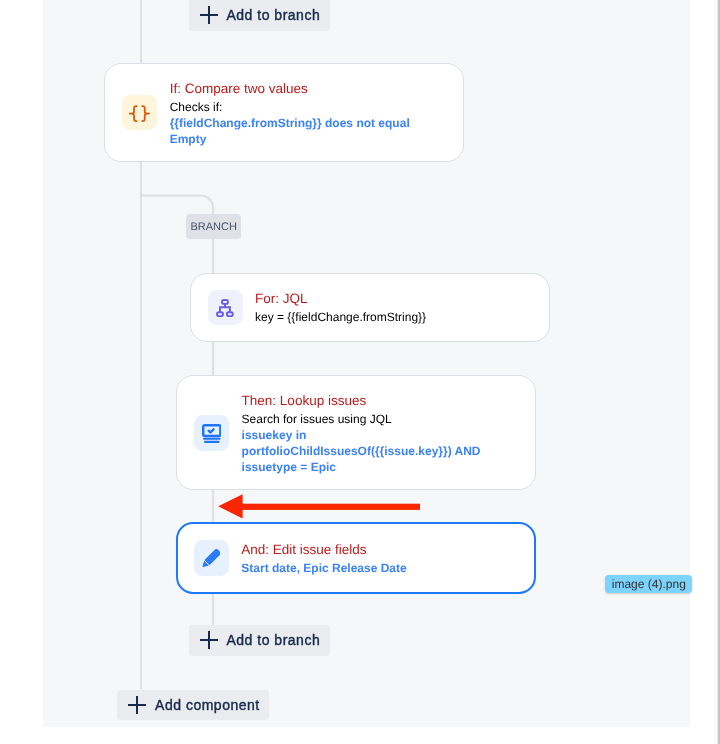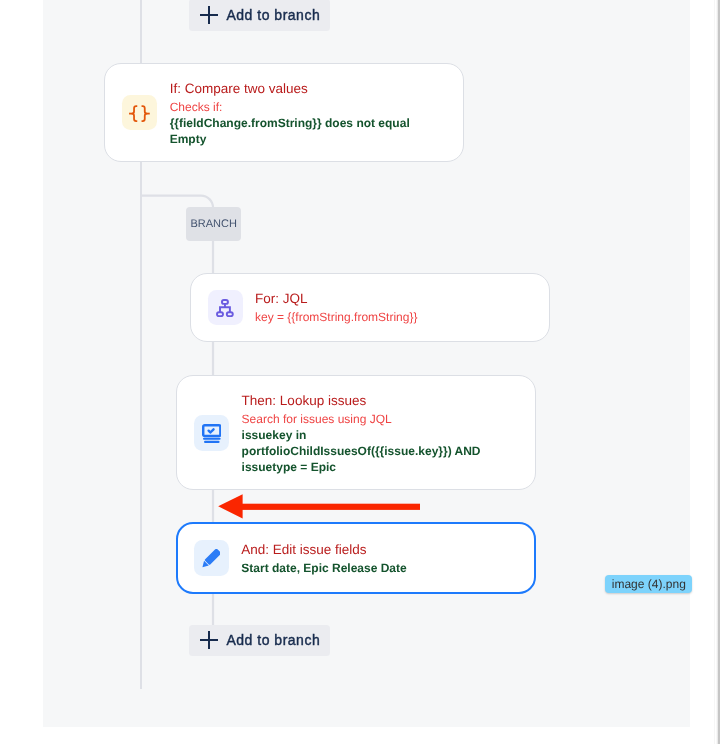--- a/index.html
+++ b/index.html
@@ -25,22 +25,22 @@
     display:flex; align-items:center;
   }
   .card.selected { border:2px solid #1d7afc; }
   .card-icon {
     width:35px; height:35.4px; border-radius:8.5px;
     display:flex; align-items:center; justify-content:center;
     flex:0 0 auto;
   }
   .card-text { display:flex; flex-direction:column; position:relative; top:0.75px; }
   .card-title { font-size:13.5px; color:#b91c1c; line-height:15px; margin-bottom:3px; }
-  .card-sub { font-size:12px; color:#ef4444; line-height:16px; }
-  .card-bold { font-size:12px; color:#14532d; line-height:16px; font-weight:bold; }
+  .card-sub { font-size:12px; color:#000000; line-height:16px; }
+  .card-bold { font-size:12px; color:#3b82f6; line-height:16px; font-weight:bold; }
 
   .pill-btn {
     position:absolute; background:#ebecf0; border:0; border-radius:3.5px;
     display:flex; align-items:center; gap:9px;
     color:#172b4d; font-family:"Liberation Sans", sans-serif;
     font-size:14px; font-weight:normal; padding:0 11px; cursor:pointer;
     white-space:nowrap; -webkit-text-stroke:0.42px #172b4d; letter-spacing:0.5px;
   }
   .branch-pill {
     position:absolute; background:#dfe1e6; border-radius:4px;
@@ -88,39 +88,39 @@
         </g>
       </svg>
     </div>
     <div class="card-text" style="margin-left:12.5px; top:1.0px;">
       <div class="card-title">If: Compare two values</div>
       <div class="card-sub">Checks if:</div>
       <div class="card-bold" style="width:248px;">{{fieldChange.fromString}} does not equal Empty</div>
     </div>
   </div>
 
-  <div class="branch-pill" style="left:143.3px; top:207px; width:54.7px; height:34px;">
+  <div class="branch-pill" style="left:143.3px; top:214px; width:54.7px; height:25px;">
     <span>BRANCH</span>
   </div>
 
   <div class="card" style="left:147px; top:273.2px; width:360.3px; height:69.1px; padding-left:16.5px;">
     <div class="card-icon" style="background:#f0f0fe;">
       <svg width="17.8" height="18.2" viewBox="0 0 17.8 18.2" fill="none" aria-hidden="true">
         <g stroke="#6b5ce0" stroke-width="1.95">
           <rect x="5.95" y="1.0" width="6.0" height="3.9" rx="1.95"></rect>
           <rect x="1.0" y="13.3" width="6.0" height="3.9" rx="1.95"></rect>
           <rect x="10.8" y="13.3" width="6.0" height="3.9" rx="1.95"></rect>
           <path d="M8.95 4.9v3.3" stroke-linecap="butt"></path>
           <path d="M4.0 13.3V8.2h9.9v5.1" stroke-linejoin="miter" stroke-linecap="butt"></path>
         </g>
       </svg>
     </div>
     <div class="card-text" style="margin-left:12.5px;">
       <div class="card-title">For: JQL</div>
-      <div class="card-sub">key = {{fromString.fromString}}</div>
+      <div class="card-sub">key = {{fieldChange.fromString}}</div>
     </div>
   </div>
 
   <div class="card selected" style="left:132.8px; top:521.8px; width:360.6px; height:72.4px; padding-left:16px;">
     <div class="card-icon" style="background:#e7f1fd;">
       <svg width="18.6" height="18.6" viewBox="0 0 18 18" aria-hidden="true" style="position:relative;top:0.7px;left:-0.3px;">
         <path d="M12.55 0.55a1.9 1.9 0 0 1 2.7 0l2.2 2.2a1.9 1.9 0 0 1 0 2.7L8.0 14.9a1.0 1.0 0 0 1-1.42 0l-3.5-3.5a1.0 1.0 0 0 1 0-1.42z" fill="#2b7cf6"></path>
         <path d="M2.0 11.35 6.62 16.0 0.45 17.55z" fill="#2b7cf6"></path>
       </svg>
     </div>
@@ -144,20 +144,24 @@
       <div class="card-sub">Search for issues using JQL</div>
       <div class="card-bold" style="width:245px;">issuekey in portfolioChildIssuesOf({{issue.key}}) AND issuetype = Epic</div>
     </div>
   </div>
 
   <button class="pill-btn" style="left:145.5px; top:624.8px; width:141.3px; height:31.4px;">
     <span class="plus"></span>
     <span>Add to branch</span>
   </button>
 
+  <button class="pill-btn" style="left:74.1px; top:690.1px; width:151.7px; height:29.6px;">
+    <span class="plus"></span>
+    <span>Add component</span>
+  </button>
 
   <svg class="arrow" style="left:174.6px; top:494.3px;" width="202" height="25" viewBox="0 0 202 25">
     <path d="M0.2 12.3 L24.6 0.3 L24.6 24.6 Z" fill="#fa2600"></path>
     <rect x="23.4" y="9.7" width="178.6" height="6.2" fill="#fa2600"></rect>
   </svg>
 
 </div>
 
 <div class="page-white"></div>
 <div class="page-edge" style="left:714px;"></div>

